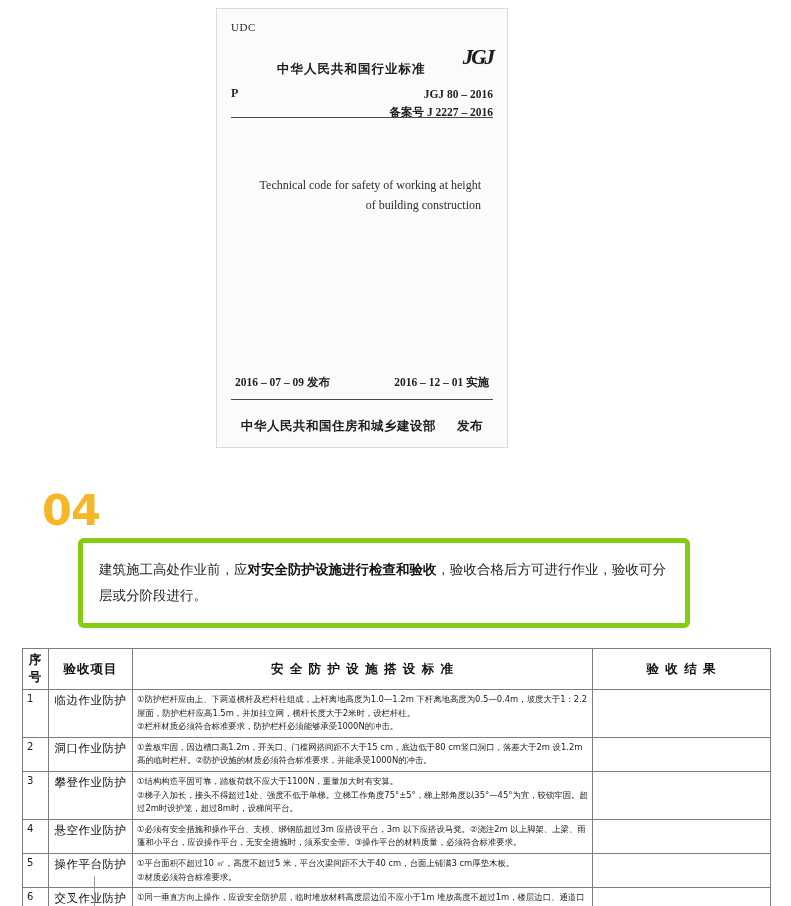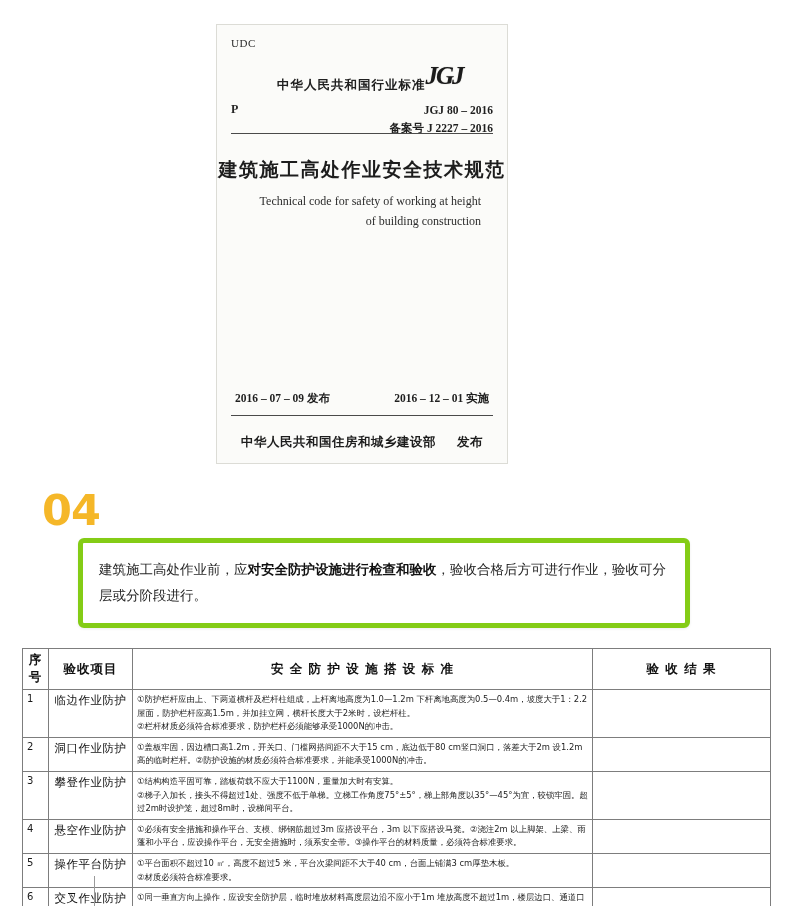--- a/index.html
+++ b/index.html
@@ -19,52 +19,51 @@
   
   .cover-wrap {
     position: absolute;
     left: 216px;
     top: 8px;
     width: 292px;
     height: 440px;
     background: #fbfbf9;
     border: 1px solid #dcdcd6;
     box-sizing: border-box;
-    margin-top: 16px;
   }
   .cover-inner {
     position: absolute;
     inset: 0;
     padding: 12px 14px;
     box-sizing: border-box;
   }
   .cover-udc {
     font-family: "Liberation Serif", serif;
     font-size: 11px;
     letter-spacing: .5px;
     color: #2b2b2b;
   }
   .cover-row1 {
     margin-top: 14px;
     display: flex;
     align-items: flex-start;
-    justify-content: flex-start;
+    justify-content: space-between;
   }
   .cover-std-title {
     font-family: "DejaVu Sans", sans-serif;
     font-size: 12.5px;
     font-weight: 700;
     color: #202020;
     letter-spacing: 1px;
     margin-top: 14px;
     padding-left: 46px;
   }
   .cover-logo {
     font-family: "Liberation Serif", serif;
-    font-size: 25px;
+    font-size: 21px;
     font-weight: 700;
     font-style: italic;
     letter-spacing: -2px;
     color: #1b1b1b;
     line-height: 1;
     text-shadow: 0 0 1px rgba(0,0,0,.35);
   }
   .cover-row2 {
     display: flex;
     justify-content: space-between;
@@ -261,21 +260,20 @@
     <div class="cover-row2">
       <div class="cover-p">P</div>
       <div class="cover-codes">
         <div>JGJ 80 – 2016</div>
         <div>备案号 J 2227 – 2016</div>
       </div>
     </div>
 
     <div class="cover-rule"></div>
 
-    <div class="cover-main-title">建筑施工高处作业安全技术规范</div>
     <div class="cover-en">
       <div>Technical code for safety of working at height</div>
       <div>of building construction</div>
     </div>
 
     <div class="cover-dates">
       <div>2016 – 07 – 09   发布</div>
       <div>2016 – 12 – 01   实施</div>
     </div>
 

